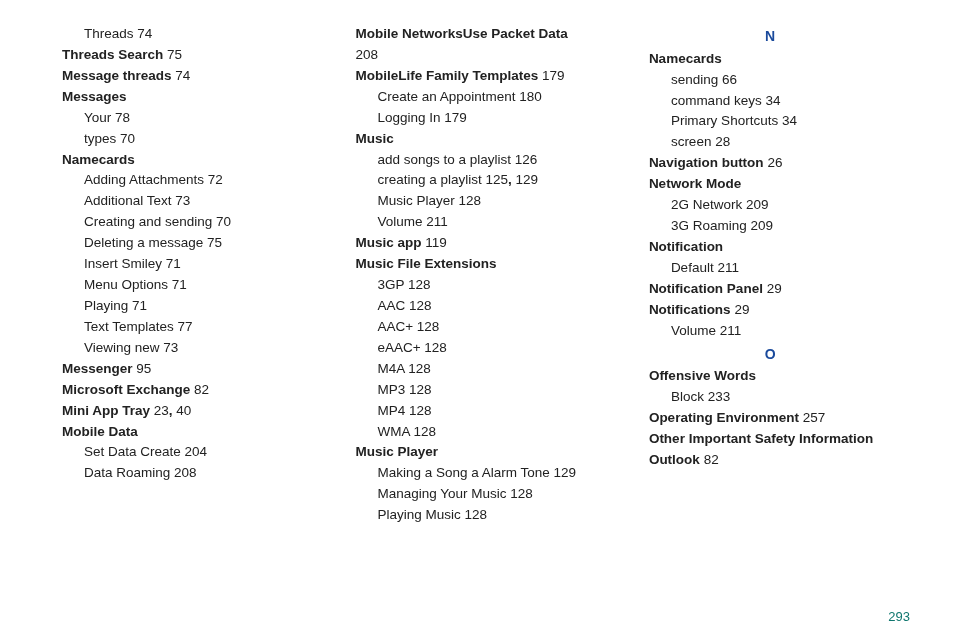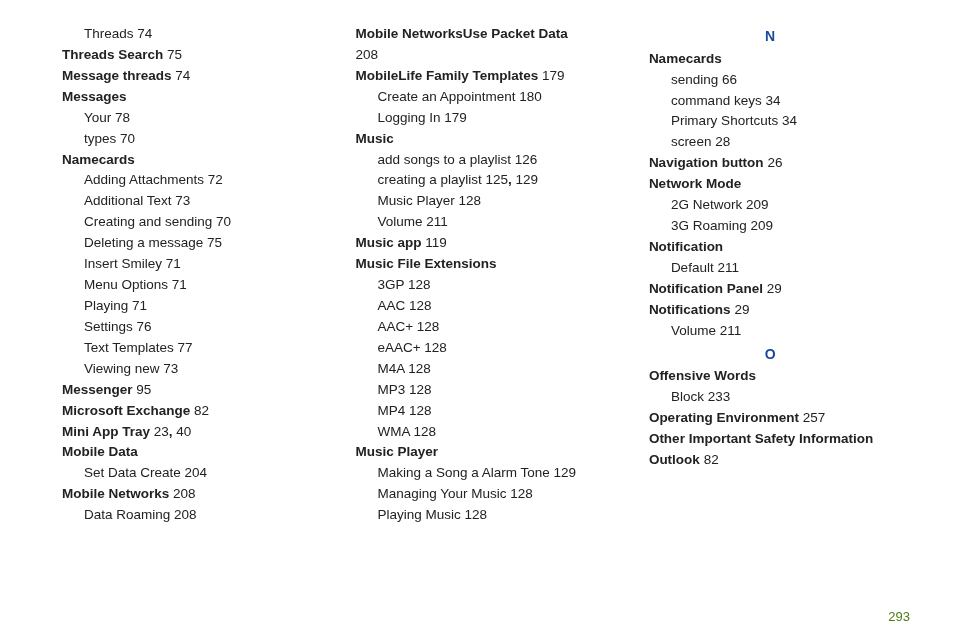--- a/index.html
+++ b/index.html
@@ -40,21 +40,21 @@
     font-size: 14px;
     text-align: center;
     margin: 2px 0 1px 0;
     letter-spacing: 0.5px;
   }
   .pn {
     position: absolute;
     right: 44px;
     bottom: 12px;
     font-size: 13px;
-    color: #4d7c0f;
+    color: #0f766e;
   }
 </style>
 </head>
 <body>
 
 <div class="page">
   <div class="cols">
     <div class="col" id="col-0">
         <div class="row ind2"><span class="page-small">Threads </span><span class="page-small">74</span></div>
         <div class="row ind1"><span class="b">Threads Search </span><span class="page-small">75</span></div>
@@ -63,29 +63,27 @@
         <div class="row ind2"><span class="page-small">Your </span><span class="page-small">78</span></div>
         <div class="row ind2"><span class="page-small">types </span><span class="page-small">70</span></div>
         <div class="row ind1"><span class="b">Namecards</span></div>
         <div class="row ind2"><span class="page-small">Adding Attachments </span><span class="page-small">72</span></div>
         <div class="row ind2"><span class="page-small">Additional Text </span><span class="page-small">73</span></div>
         <div class="row ind2"><span class="page-small">Creating and sending </span><span class="page-small">70</span></div>
         <div class="row ind2"><span class="page-small">Deleting a message </span><span class="page-small">75</span></div>
         <div class="row ind2"><span class="page-small">Insert Smiley </span><span class="page-small">71</span></div>
         <div class="row ind2"><span class="page-small">Menu Options </span><span class="page-small">71</span></div>
         <div class="row ind2"><span class="page-small">Playing </span><span class="page-small">71</span></div>
-        <div class="row ind2"><span class="page-small">Settings </span><span class="page-small">76</span></div>
         <div class="row ind2"><span class="page-small">Text Templates </span><span class="page-small">77</span></div>
         <div class="row ind2"><span class="page-small">Viewing new </span><span class="page-small">73</span></div>
         <div class="row ind1"><span class="b">Messenger </span><span class="page-small">95</span></div>
         <div class="row ind1"><span class="b">Microsoft Exchange </span><span class="page-small">82</span></div>
         <div class="row ind1"><span class="b">Mini App Tray </span><span class="page-small">23</span><span class="b">, </span><span class="page-small">40</span></div>
         <div class="row ind1"><span class="b">Mobile Data</span></div>
         <div class="row ind2"><span class="page-small">Set Data Create </span><span class="page-small">204</span></div>
-        <div class="row ind1"><span class="b">Mobile Networks </span><span class="page-small">208</span></div>
         <div class="row ind2"><span class="page-small">Data Roaming </span><span class="page-small">208</span></div>
       </div>
     <div class="col" id="col-1">
         <div class="row ind1"><span class="b">Mobile NetworksUse Packet Data </span></div>
         <div class="row ind1"><span class="page-small">208</span></div>
         <div class="row ind1"><span class="b">MobileLife Family Templates </span><span class="page-small">179</span></div>
         <div class="row ind2"><span class="page-small">Create an Appointment </span><span class="page-small">180</span></div>
         <div class="row ind2"><span class="page-small">Logging In </span><span class="page-small">179</span></div>
         <div class="row ind1"><span class="b">Music</span></div>
         <div class="row ind2"><span class="page-small">add songs to a playlist </span><span class="page-small">126</span></div>

